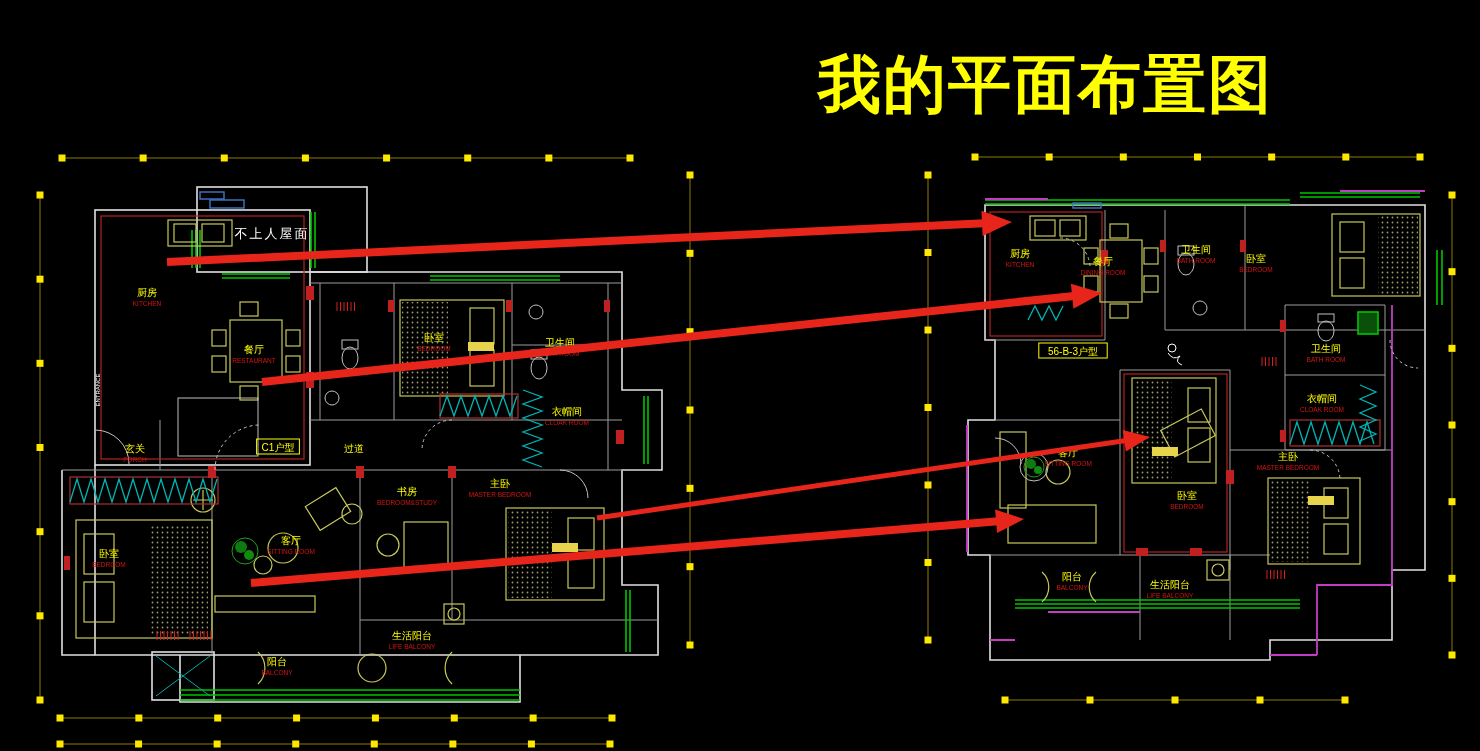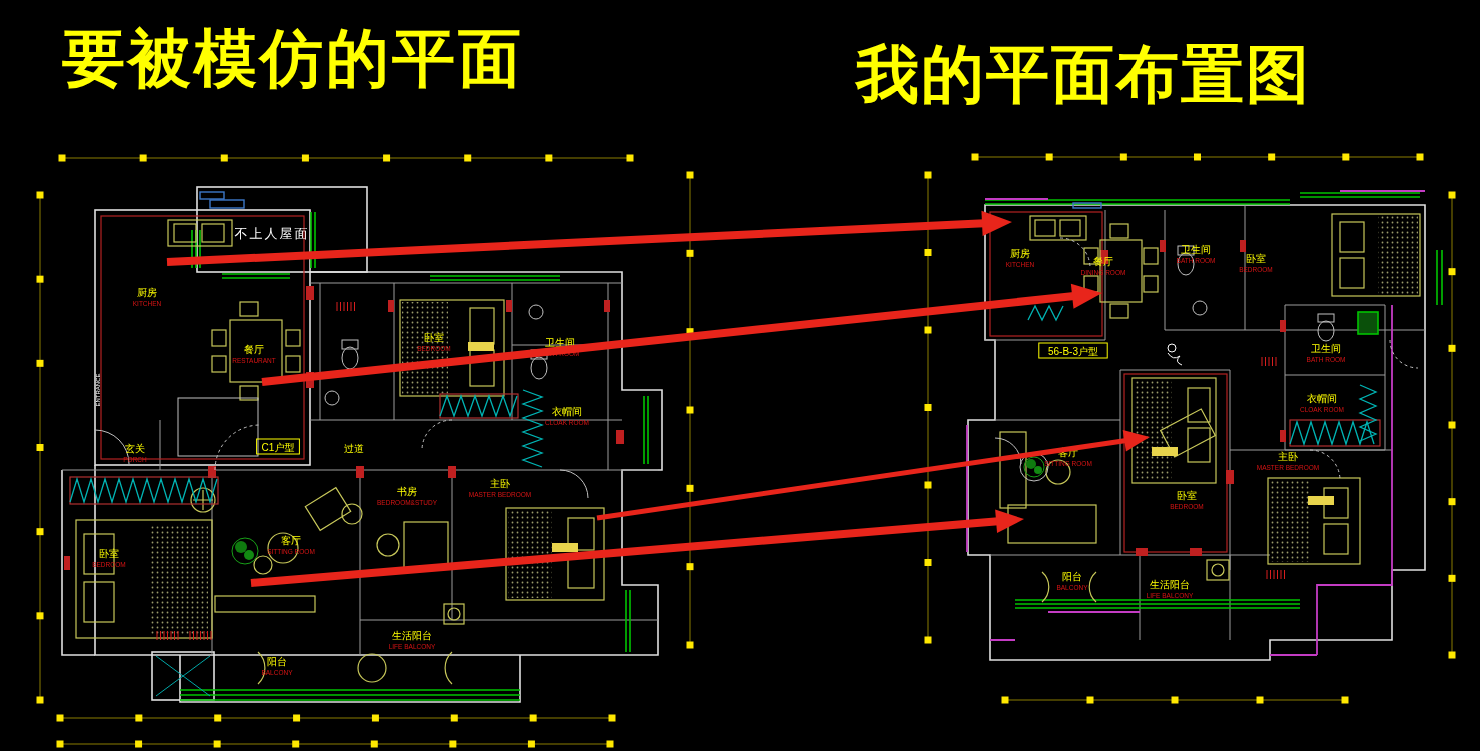--- a/index.html
+++ b/index.html
@@ -2,35 +2,34 @@
 <html><head>
 <meta charset="utf-8">
 <style>
   html,body{margin:0;padding:0;background:#000;}
   #stage{position:relative;width:1480px;height:751px;background:#000;overflow:hidden;
          font-family:"Liberation Sans", sans-serif;}
   #scene{position:absolute;left:0;top:0;}
   .big-title{position:absolute;color:#ffff00;font-weight:700;white-space:nowrap;
              font-family:"Liberation Sans", sans-serif;}
   #title-left{left:62px;top:16px;font-size:63px;letter-spacing:3px;}
-  #title-right{left:818px;top:32px;font-size:63px;letter-spacing:2px;margin-left:38px;}
+  #title-right{left:818px;top:42px;font-size:63px;letter-spacing:2px;}
   #caption{position:absolute;left:684px;top:701px;font-size:30px;color:#ff2014;
            font-weight:700;white-space:nowrap;letter-spacing:1px;}
   text{font-family:"Liberation Sans", sans-serif;}
   .zh{fill:#ffff00;font-size:10px;text-anchor:middle;}
   .en{fill:#d81414;font-size:6.5px;text-anchor:middle;}
   .white-lbl{fill:#ffffff;font-size:13px;text-anchor:middle;letter-spacing:2px;}
   .unit{fill:#ffff00;font-size:10px;text-anchor:middle;}
 </style>
 </head>
 <body>
 
 <div id="stage">
 
-  <div id="title-left" class="big-title">要被模仿的平面</div>
   <div id="title-right" class="big-title">我的平面布置图</div>
 
   <svg id="scene" width="1480" height="751" viewBox="0 0 1480 751">
     <defs>
       <pattern id="dots" width="5" height="5" patternUnits="userSpaceOnUse">
         <circle cx="2.5" cy="2.5" r="0.9" fill="#9a9a6a"></circle>
       </pattern>
     </defs>
 
     <g stroke="#e0e0e0" fill="none" stroke-width="1.6">

